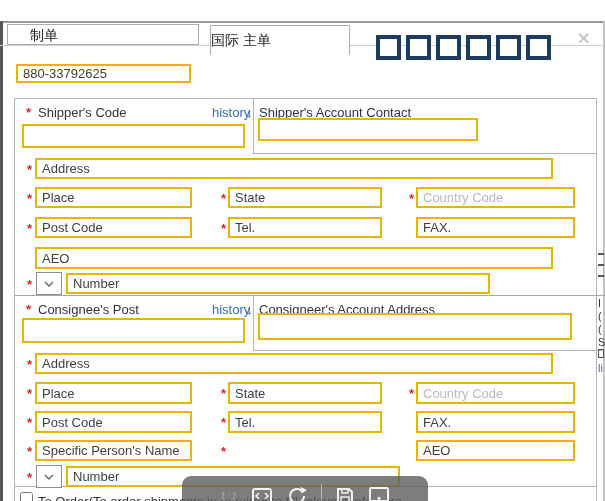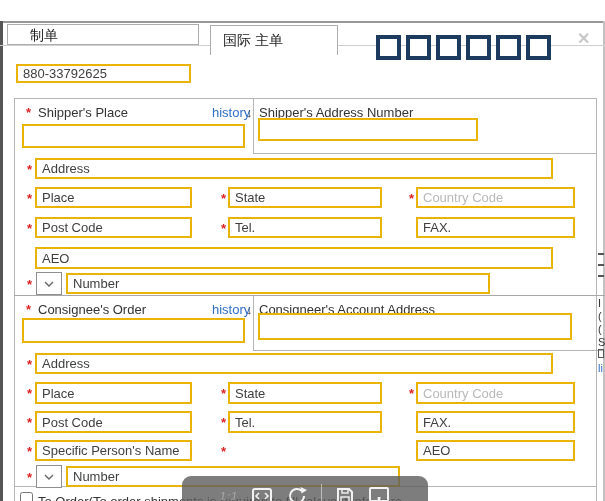--- a/index.html
+++ b/index.html
@@ -39,21 +39,21 @@
 
   <div class="abs" style="left:0;top:0;width:605px;height:2px;background:#999;"></div>
   <div class="abs" style="left:0;top:0;width:3px;height:501px;background:#565656;"></div>
   <div class="abs" style="left:603px;top:0;width:2px;height:501px;background:#c2c2c2;"></div>
   <div class="abs" style="left:0;top:496px;width:605px;height:5px;background:#5e5e5e;"></div>
 
   <div class="hl" style="left:0;top:24px;width:605px;background:#cfcfcf;"></div>
   <div class="tab" style="left:7px;top:3px;width:192px;height:21px;line-height:20px;padding-left:22px;">
     <span>制单</span>
   </div>
-  <div class="tab" style="left:210px;top:4px;width:128px;height:30px;line-height:28px;padding-left:12px;border-bottom:none;z-index:2;">
+  <div class="tab" style="left:210px;top:4px;width:140px;height:30px;line-height:28px;border-bottom:none;z-index:2;">
     <span>国际 主单</span>
   </div>
 
   <div class="abs" style="left:376px;top:14px;display:flex;gap:5px;z-index:3;">
     <div class="sq"></div>
     <div class="sq"></div>
     <div class="sq"></div>
     <div class="sq"></div>
     <div class="sq"></div>
     <div class="sq"></div>
@@ -67,24 +67,24 @@
   <div class="vl" style="left:596px;top:77px;height:415px;"></div>
   <div class="hl" style="left:14px;top:492px;width:582px;"></div>
   <div class="vl" style="left:253px;top:77px;height:56px;"></div>
   <div class="hl" style="left:253px;top:132px;width:343px;"></div>
   <div class="hl" style="left:14px;top:274px;width:591px;background:#a8a8a8;"></div>
   <div class="vl" style="left:253px;top:275px;height:55px;"></div>
   <div class="hl" style="left:253px;top:329px;width:352px;"></div>
   <div class="hl" style="left:14px;top:465px;width:582px;"></div>
 
   <span class="req" style="left:26px;top:84px;">*</span>
-  <span class="lbl" style="left:38px;top:84px;">Shipper's Place</span>
+  <span class="lbl" style="left:38px;top:84px;">Shipper's Code</span>
   <span class="link" style="left:212px;top:84px;">history</span>
   <span class="lbl" style="left:246px;top:84px;color:#444;">↓</span>
-  <span class="lbl" style="left:259px;top:84px;">Shipper's Address Number</span>
+  <span class="lbl" style="left:259px;top:84px;">Shipper's Account Contact</span>
   <input class="inp" style="left: 22px; top: 103px; width: 223px; height: 24px;">
   <input class="inp" style="left: 258px; top: 97px; width: 220px; height: 23px;">
 
   <span class="req" style="left:27px;top:141px;">*</span>
   <input class="inp" style="left: 35px; top: 137px; width: 518px; height: 21px;" value="Address">
 
   <span class="req" style="left:27px;top:170px;">*</span>
   <input class="inp" style="left: 35px; top: 166px; width: 157px; height: 21px;" value="Place">
   <span class="req" style="left:221px;top:170px;">*</span>
   <input class="inp" style="left: 228px; top: 166px; width: 154px; height: 21px;" value="State">
@@ -101,21 +101,21 @@
 
   <span class="req" style="left:27px;top:256px;">*</span>
   <div class="selbox" style="left:36px;top:251px;width:26px;height:23px;">
     <svg width="12" height="10" viewBox="0 0 12 10">
         <polyline points="2,3 6,7 10,3" fill="none" stroke="#666" stroke-width="1.4"></polyline>
       </svg>
   </div>
   <input class="inp" style="left: 66px; top: 252px; width: 424px; height: 21px;" value="Number">
 
   <span class="req" style="left:26px;top:281px;">*</span>
-  <span class="lbl" style="left:38px;top:281px;">Consignee's Order</span>
+  <span class="lbl" style="left:38px;top:281px;">Consignee's Post</span>
   <span class="link" style="left:212px;top:281px;">history</span>
   <span class="lbl" style="left:246px;top:281px;color:#444;">↓</span>
   <span class="lbl" style="left:259px;top:281px;">Consigneer's Account Address</span>
   <input class="inp" style="left: 22px; top: 297px; width: 223px; height: 25px;">
   <input class="inp" style="left: 258px; top: 292px; width: 314px; height: 27px;">
 
   <span class="req" style="left:27px;top:336px;">*</span>
   <input class="inp" style="left: 35px; top: 332px; width: 518px; height: 21px;" value="Address">
 
   <span class="req" style="left:27px;top:365px;">*</span>

